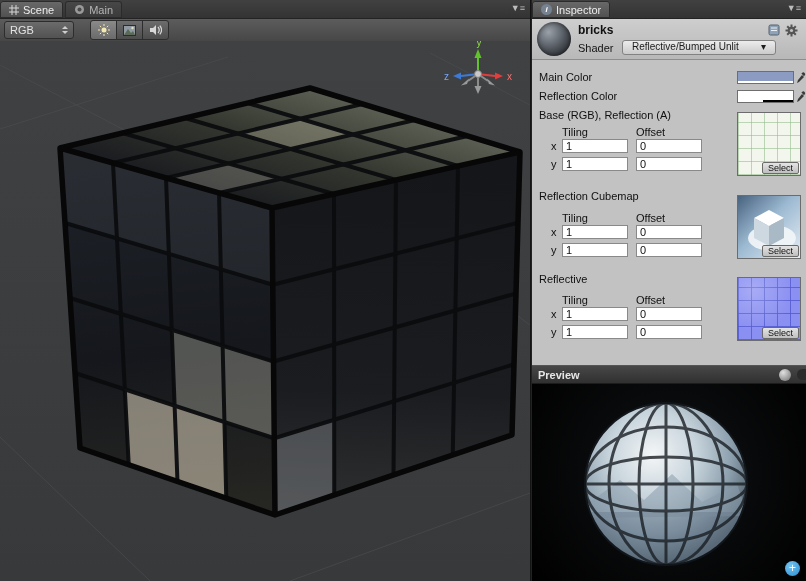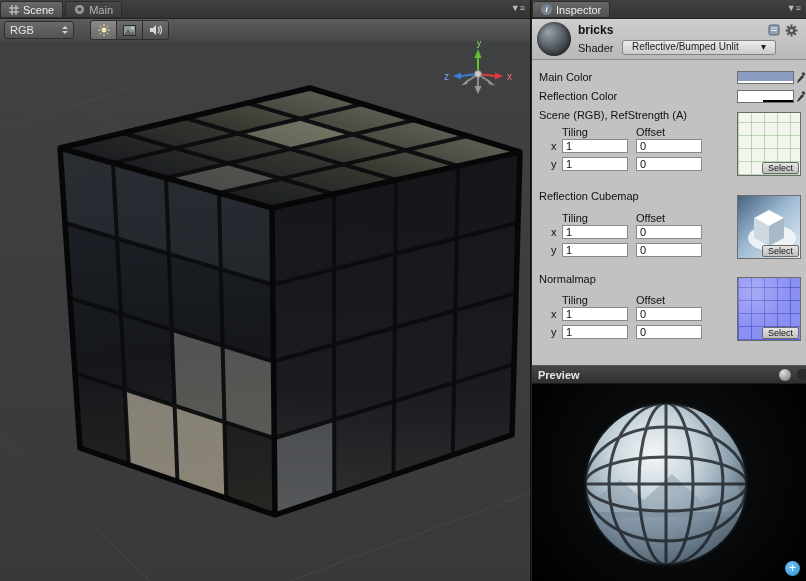--- a/index.html
+++ b/index.html
@@ -307,21 +307,21 @@
       <div class="plabel" style="top:32px;">Reflection Color</div>
       <div class="swatch" style="top:32px;">
         <div class="swatch-color" style="background-color: rgb(255, 255, 255);"></div>
         <div class="swatch-alpha" style="background:linear-gradient(90deg,#fff 45%,#000 45%);"></div>
       </div>
       <svg class="dropper" style="top:32px;" width="10" height="13">
         <path d="M1 12 L2 9 L6 4 L8 6 L3 11 Z" fill="#3a3a3a"></path>
         <path d="M6 2 a1.8 1.8 0 0 1 2.6 2.6 L8 5.2 L5.4 2.6 Z" fill="#3a3a3a"></path>
       </svg>
 
-      <div class="plabel" style="top:51px;">Scene (RGB), RefStrength (A)</div>
+      <div class="plabel" style="top:51px;">Base (RGB), Reflection (A)</div>
       <div class="thumb thumb-base" style="top:54px;">
         <button class="select-btn">Select</button>
       </div>
       <div class="colhead" style="top:68px;left:30px;">Tiling</div>
       <div class="colhead" style="top:68px;left:104px;">Offset</div>
       <div class="plabel" style="top:82px;left:19px;">x</div>
       <input class="num-input" style="top: 81px; left: 30px;" value="1">
       <input class="num-input" style="top: 81px; left: 104px;" value="0">
       <div class="plabel" style="top:100px;left:19px;">y</div>
       <input class="num-input" style="top: 99px; left: 30px;" value="1">
@@ -347,21 +347,21 @@
       </div>
       <div class="colhead" style="top:154px;left:30px;">Tiling</div>
       <div class="colhead" style="top:154px;left:104px;">Offset</div>
       <div class="plabel" style="top:168px;left:19px;">x</div>
       <input class="num-input" style="top: 167px; left: 30px;" value="1">
       <input class="num-input" style="top: 167px; left: 104px;" value="0">
       <div class="plabel" style="top:186px;left:19px;">y</div>
       <input class="num-input" style="top: 185px; left: 30px;" value="1">
       <input class="num-input" style="top: 185px; left: 104px;" value="0">
 
-      <div class="plabel" style="top:215px;">Normalmap</div>
+      <div class="plabel" style="top:215px;">Reflective</div>
       <div class="thumb thumb-normal" style="top:219px;">
         <button class="select-btn">Select</button>
       </div>
       <div class="colhead" style="top:236px;left:30px;">Tiling</div>
       <div class="colhead" style="top:236px;left:104px;">Offset</div>
       <div class="plabel" style="top:250px;left:19px;">x</div>
       <input class="num-input" style="top: 249px; left: 30px;" value="1">
       <input class="num-input" style="top: 249px; left: 104px;" value="0">
       <div class="plabel" style="top:268px;left:19px;">y</div>
       <input class="num-input" style="top: 267px; left: 30px;" value="1">

